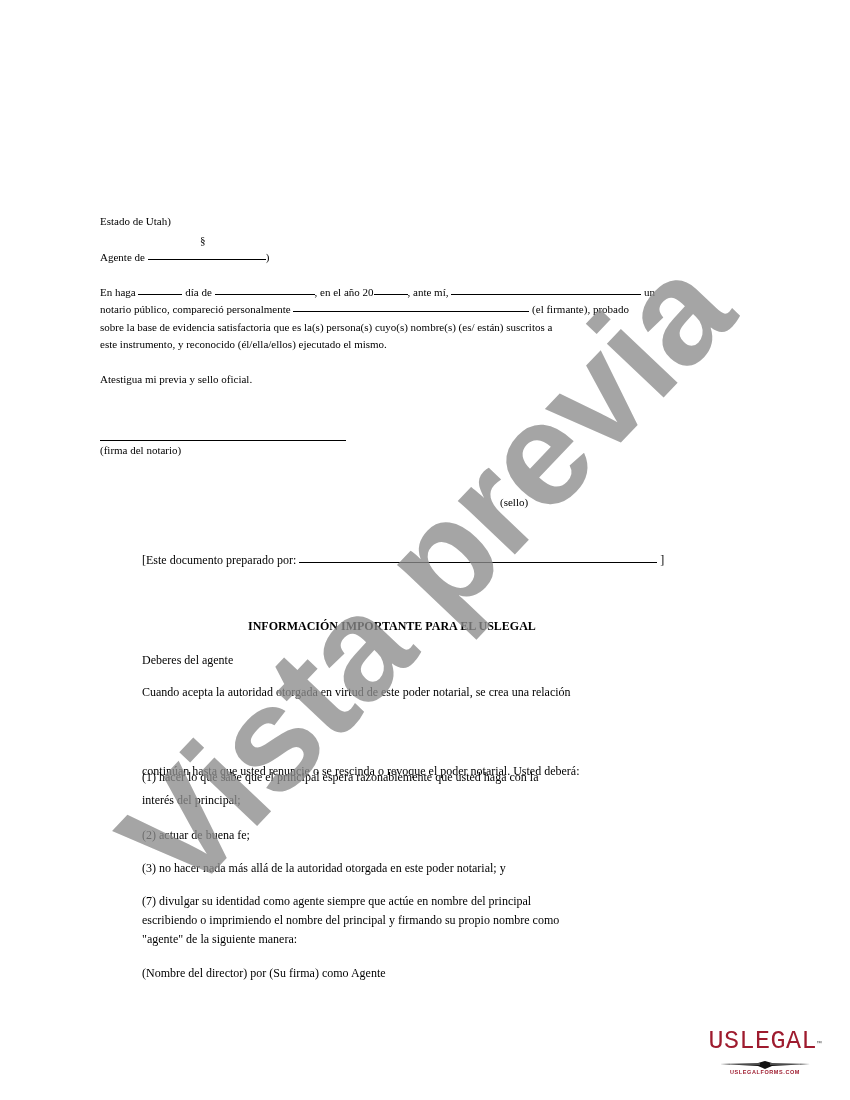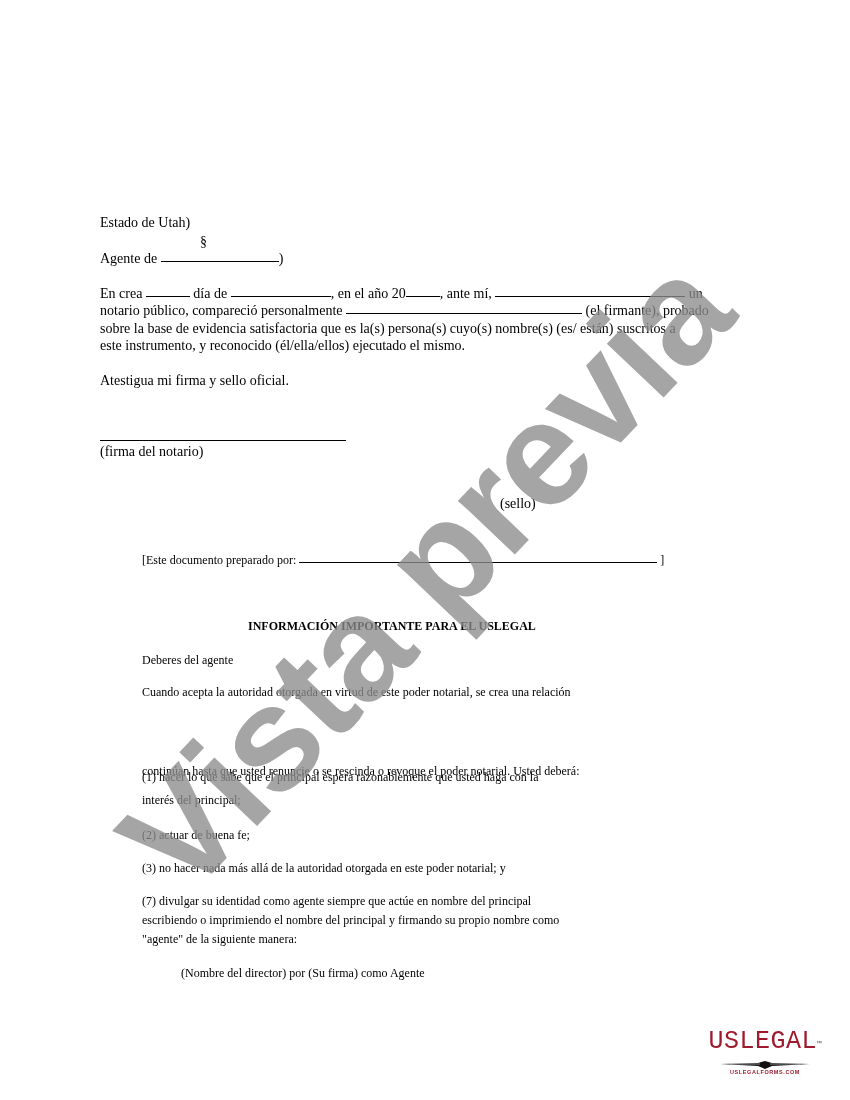--- a/index.html
+++ b/index.html
@@ -2,21 +2,21 @@
 <html><head>
   <meta charset="utf-8">
   <style>
     html, body { margin: 0; padding: 0; }
     body {
       width: 850px; height: 1100px; background: #ffffff; position: relative; overflow: hidden;
       font-family: "Liberation Serif", "DejaVu Serif", serif; color: #000;
     }
     .page { position: absolute; inset: 0; }
     .t { position: absolute; white-space: nowrap; line-height: 1.15; }
-    .s13 { font-size: 14px; }
+    .s13 { font-size: 11px; }
     .s14 { font-size: 12px; }
     .blank { display: inline-block; border-bottom: 1px solid #000; height: 1px; vertical-align: baseline; position: relative; top: -1px; }
     .sigline { position: absolute; left: 100px; top: 440px; width: 246px; border-top: 1.5px solid #000; }
     .heading { font-weight: bold; }
     .watermark {
       position: absolute; left: 425px; top: 575px; transform: translate(-50%, -50%) rotate(-46.5deg);
       font-family: "Liberation Sans", "DejaVu Sans", sans-serif; font-weight: bold; font-size: 148px;
       color: rgba(140,140,140,0.78); white-space: nowrap; letter-spacing: -2px; pointer-events: none; z-index: 5;
     }
     .logo { position: absolute; left: 706px; top: 1024px; width: 118px; height: 46px; text-align: center; }
@@ -31,36 +31,36 @@
 <div class="page">
 
   <div class="t s13" style="left:100px; top:215px;">Estado de Utah)</div>
   <div class="t s13" style="left:200px; top:234px;">§</div>
   <div class="t s13" style="left:100px; top:251px;">
     <span>Agente de</span>
     <span class="blank" style="width:118px;"></span><span>)</span>
   </div>
 
   <div class="t s13" style="left:100px; top:286px;">
-    <span>En crea</span>
+    <span>En haga</span>
     <span class="blank" style="width:44px;"></span>
     <span>día de</span>
     <span class="blank" style="width:100px;"></span><span>, en el año 20</span><span class="blank" style="width:34px;"></span><span>, ante mí,</span>
     <span class="blank" style="width:190px;"></span>
     <span>un</span>
   </div>
   <div class="t s13" style="left:100px; top:303px;">
     <span>notario público, compareció personalmente</span>
     <span class="blank" style="width:236px;"></span>
     <span>(el firmante), probado</span>
   </div>
   <div class="t s13" style="left:100px; top:338px;">este instrumento, y reconocido (él/ella/ellos) ejecutado el mismo.</div>
   <div class="t s13" style="left:100px; top:321px;">sobre la base de evidencia satisfactoria que es la(s) persona(s) cuyo(s) nombre(s) (es/ están) suscritos a</div>
 
-  <div class="t s13" style="left:100px; top:373px;">Atestigua mi firma y sello oficial.</div>
+  <div class="t s13" style="left:100px; top:373px;">Atestigua mi previa y sello oficial.</div>
 
   <div class="sigline"></div>
   <div class="t s13" style="left:100px; top:444px;">(firma del notario)</div>
 
   <div class="t s13" style="left:500px; top:496px;">(sello)</div>
 
   <div class="t s14" style="left:142px; top:554px;">
     <span>[Este documento preparado por:</span>
     <span class="blank" style="width:358px;"></span>
     <span>]</span>
@@ -75,21 +75,21 @@
   <div class="t s14" style="left:142px; top:758px;margin-top:13px;">(1) hacer lo que sabe que el principal espera razonablemente que usted haga con la</div>
   <div class="t s14" style="left:142px; top:794px;">interés del principal;</div>
 
   <div class="t s14" style="left:142px; top:829px;">(2) actuar de buena fe;</div>
   <div class="t s14" style="left:142px; top:862px;">(3) no hacer nada más allá de la autoridad otorgada en este poder notarial; y</div>
 
   <div class="t s14" style="left:142px; top:895px;">(7) divulgar su identidad como agente siempre que actúe en nombre del principal</div>
   <div class="t s14" style="left:142px; top:914px;">escribiendo o imprimiendo el nombre del principal y firmando su propio nombre como</div>
   <div class="t s14" style="left:142px; top:933px;">"agente" de la siguiente manera:</div>
 
-  <div class="t s14" style="left:142px; top:967px;margin-left:39px;">(Nombre del director) por (Su firma) como Agente</div>
+  <div class="t s14" style="left:142px; top:967px;">(Nombre del director) por (Su firma) como Agente</div>
 
   <div class="watermark">Vista previa</div>
 
   <div class="logo">
     <div class="logo-main"><span>USLEGAL</span><span class="tm">™</span></div>
     <svg class="logo-wing" width="90" height="8" viewBox="0 0 90 8">
       <path d="M0 3 L38 2 L45 0 L52 2 L90 3 L52 5 L45 8 L38 5 Z" fill="#111"></path>
       <path d="M10 3 L40 3" stroke="#fff" stroke-width="0.5"></path>
       <path d="M50 3 L80 3" stroke="#fff" stroke-width="0.5"></path>
     </svg>

